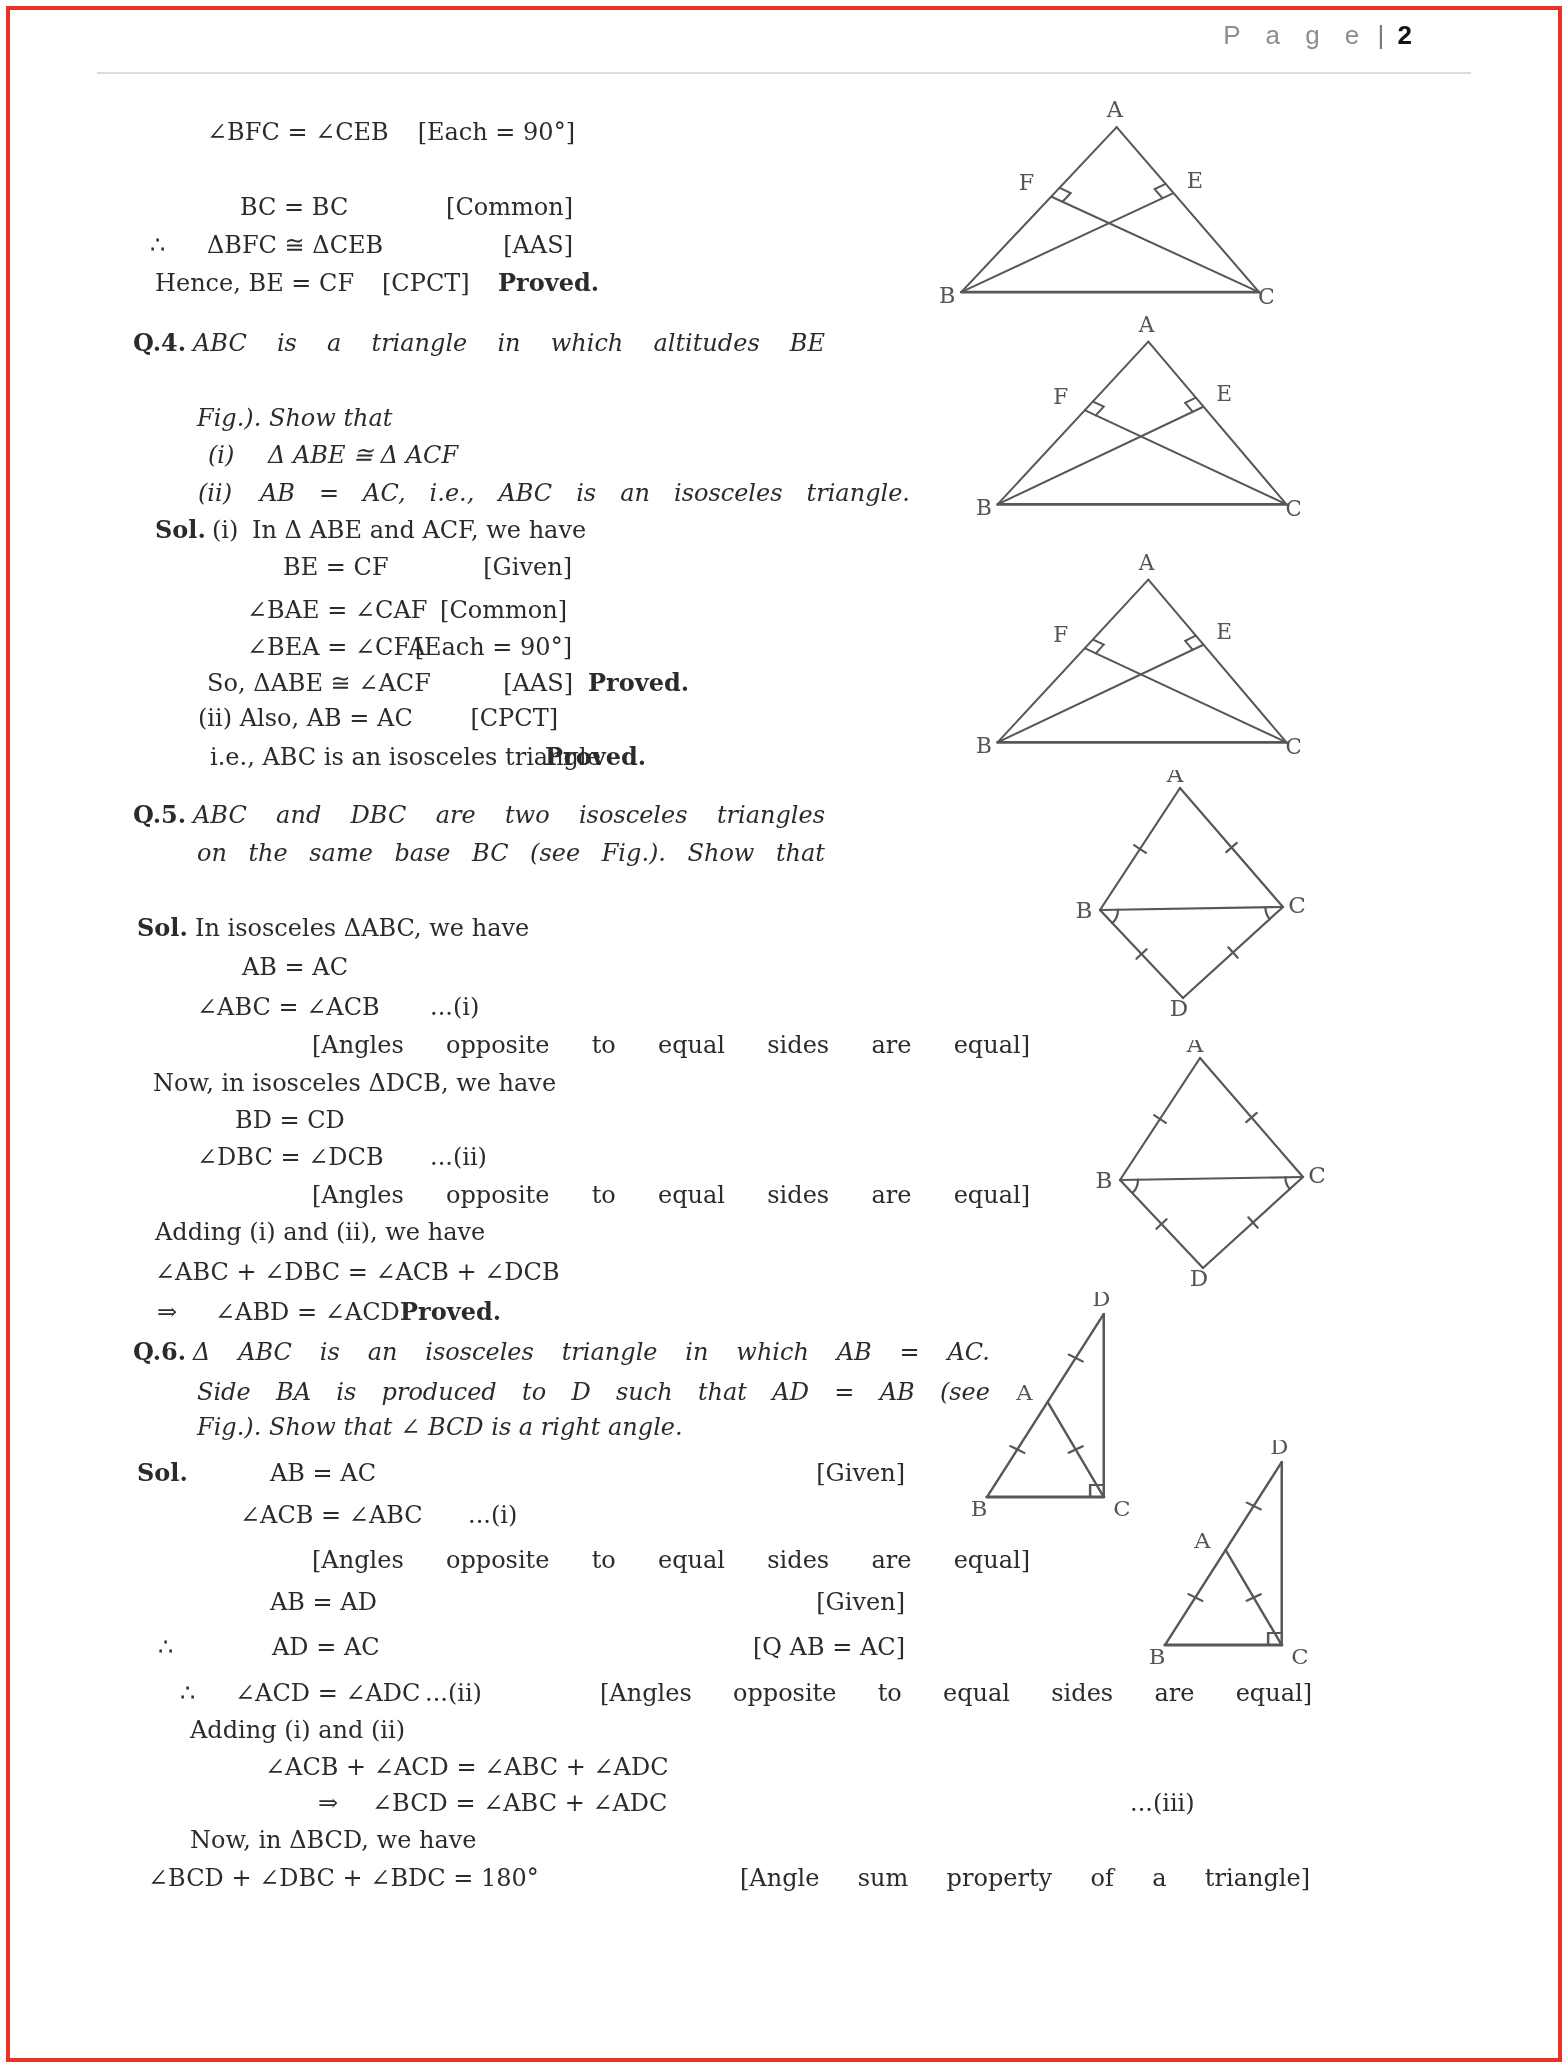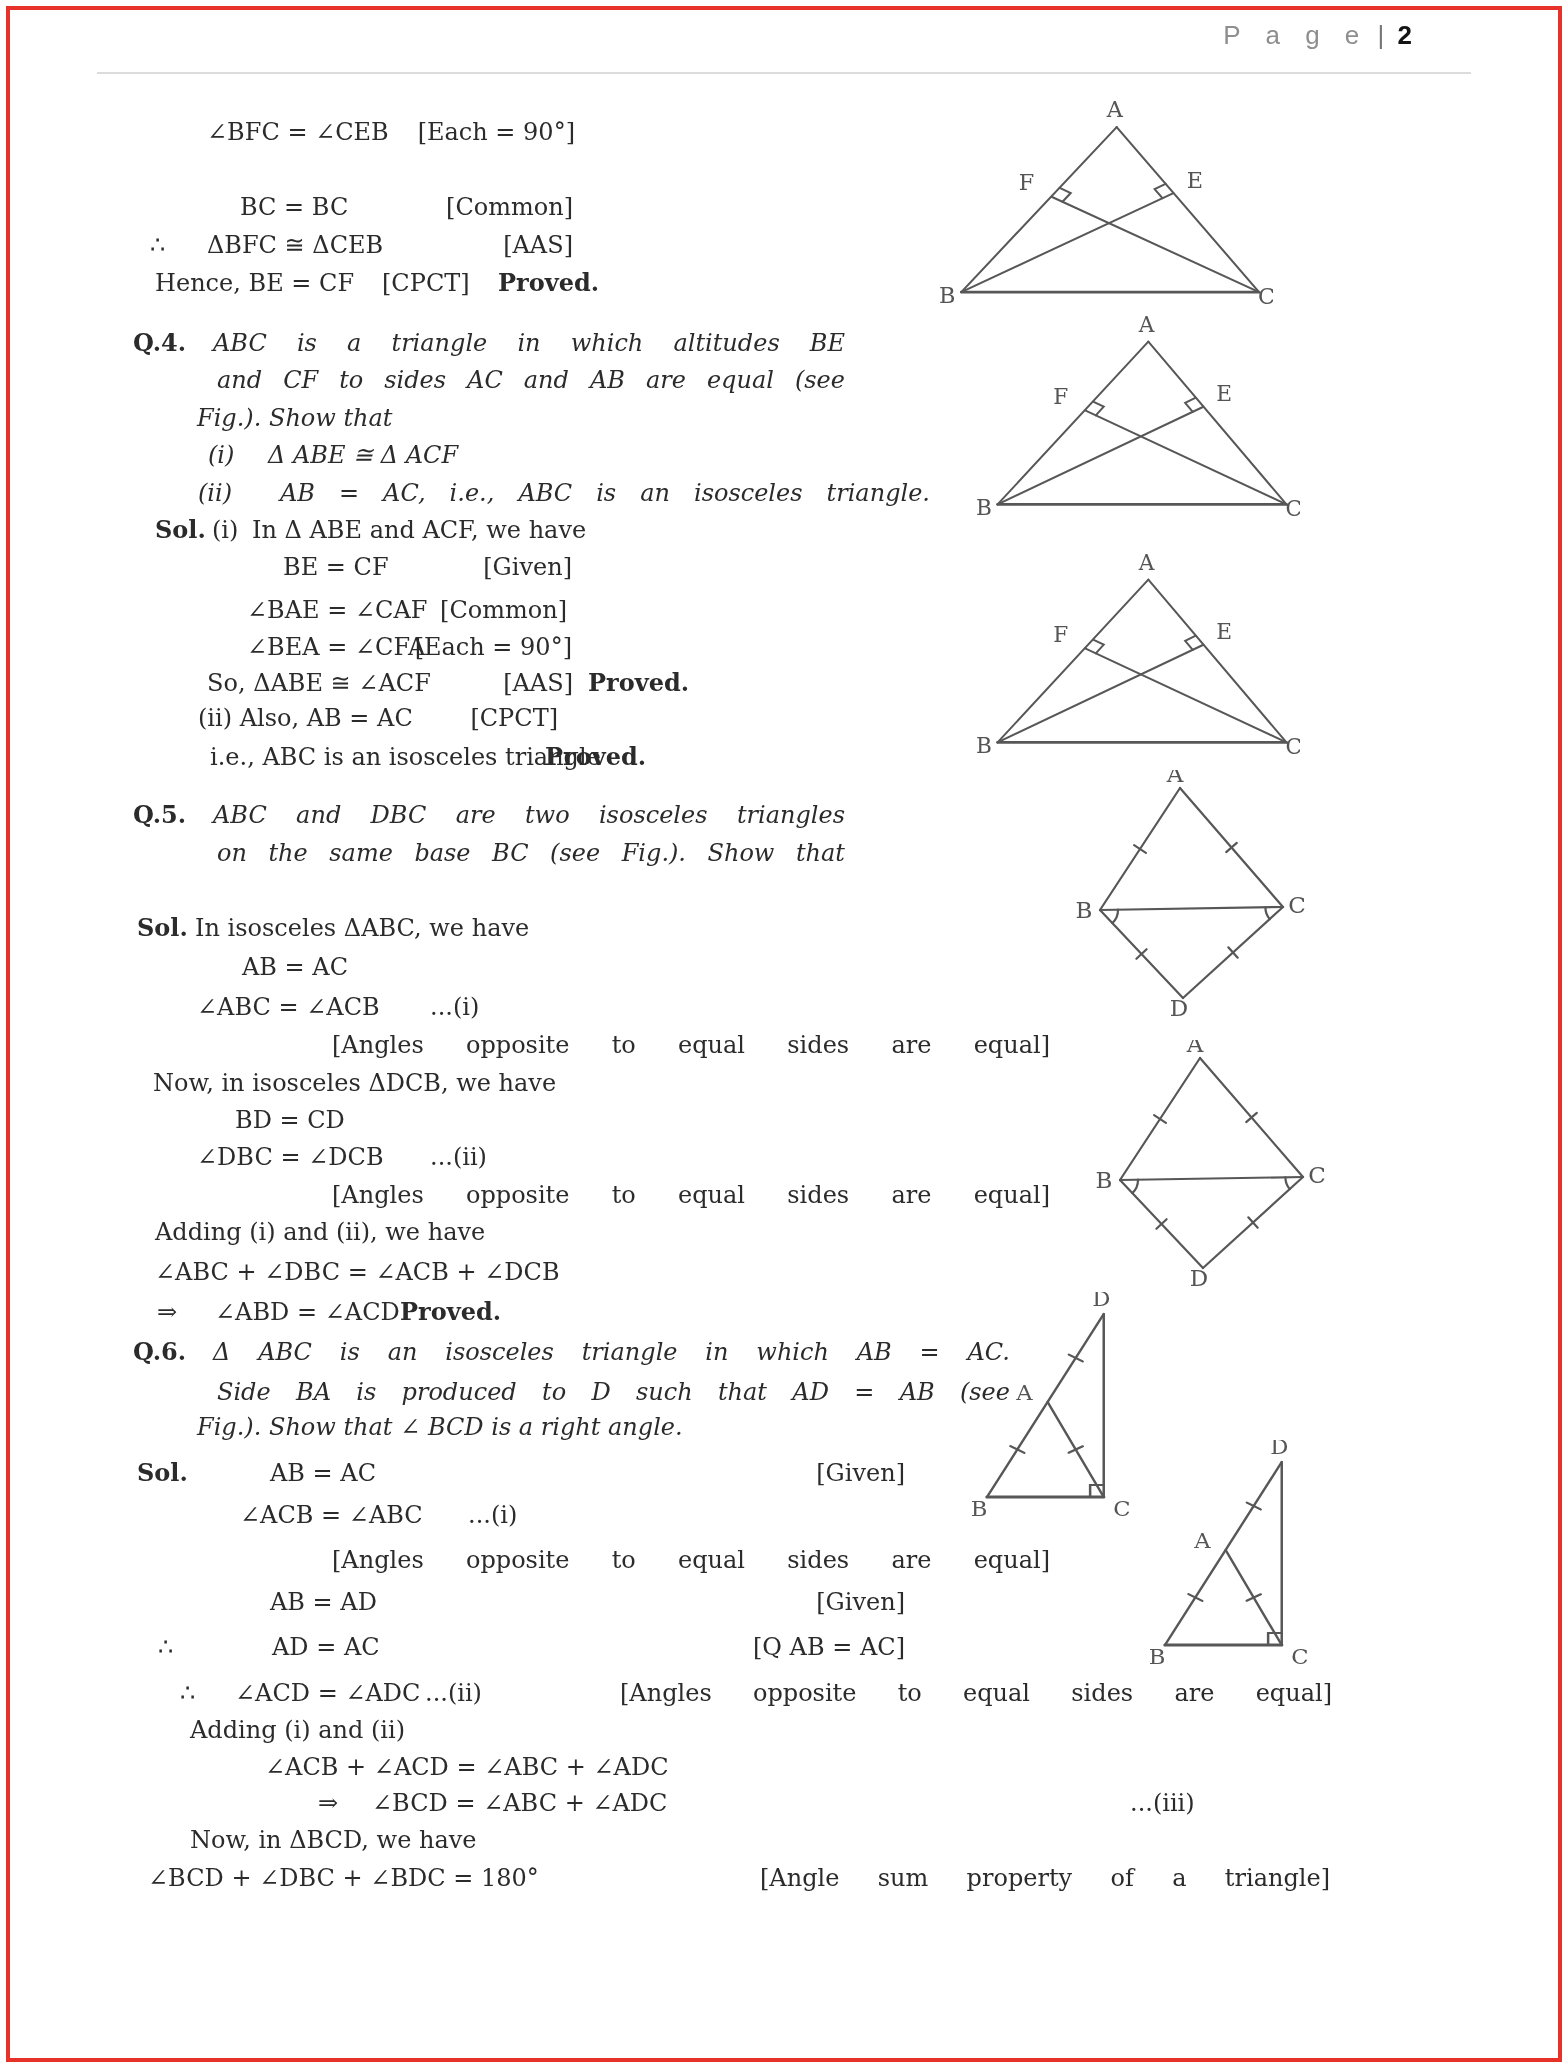--- a/index.html
+++ b/index.html
@@ -10,21 +10,21 @@
                  font-size:26px; color:#8e8e8e; }
   .page-header .lbl { letter-spacing:9px; }
   .page-header .div { color:#777; margin:0 6px 0 2px; }
   .page-header .num { color:#141414; font-weight:bold; letter-spacing:0; }
   .head-rule { position:absolute; top:72px; left:97px; width:1374px; height:2px; background:#dcdcdc; }
 
   .ln { position:absolute; left:0; width:100%; height:40px; font-size:24px; line-height:36px; white-space:nowrap; }
   .s  { position:absolute; white-space:nowrap; }
   .b  { font-weight:bold; }
   .i  { font-style:italic; }
-  .j  { white-space:normal; text-align:justify; text-align-last:justify; display:block;margin-left:20px; }
+  .j  { white-space:normal; text-align:justify; text-align-last:justify; display:block; }
 
   .fig { position:absolute; }
   .fig line, .fig path { stroke:#575757; stroke-width:2.2; fill:none; stroke-linecap:round; }
   .fig .base { stroke-width:3; }
   .fig text { fill:#555; stroke:none; font-family:"DejaVu Serif", serif; }
 </style>
 </head>
 <body>
 
 <div class="page">
@@ -52,23 +52,20 @@
   </div>
   <div class="ln" style="top:265px">
     <span class="s" style="left:155px">Hence, BE = CF</span>
     <span class="s" style="left:382px">[CPCT]</span>
     <span class="s b" style="left:498px">Proved.</span>
   </div>
 
   <div class="ln" style="top:325px">
     <span class="s b" style="left:133px">Q.4.</span>
     <span class="s i j" style="left:193px; width:632px">ABC is a triangle in which altitudes BE</span>
-  </div>
-  <div class="ln" style="top:362px">
-    <span class="s i j" style="left:197px; width:628px">and CF to sides AC and AB are equal (see</span>
   </div>
   <div class="ln" style="top:400px">
     <span class="s i" style="left:197px">Fig.). Show that</span>
   </div>
   <div class="ln" style="top:437px">
     <span class="s i" style="left:208px">(i)</span>
     <span class="s i" style="left:268px">Δ ABE ≅ Δ ACF</span>
   </div>
   <div class="ln" style="top:475px">
     <span class="s i" style="left:198px">(ii)</span>

